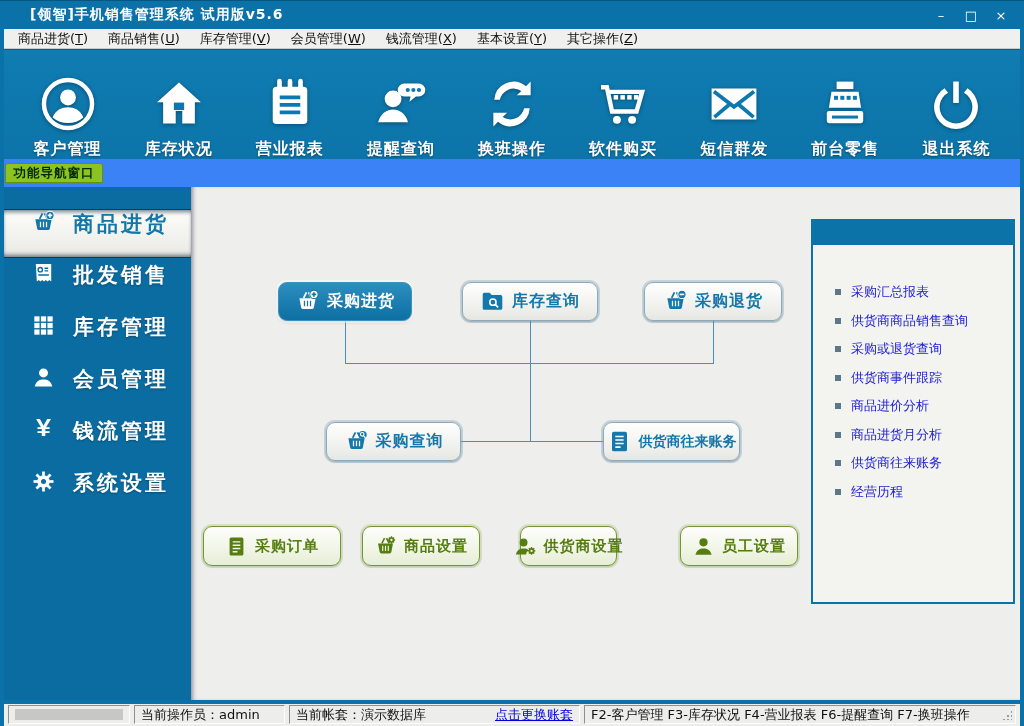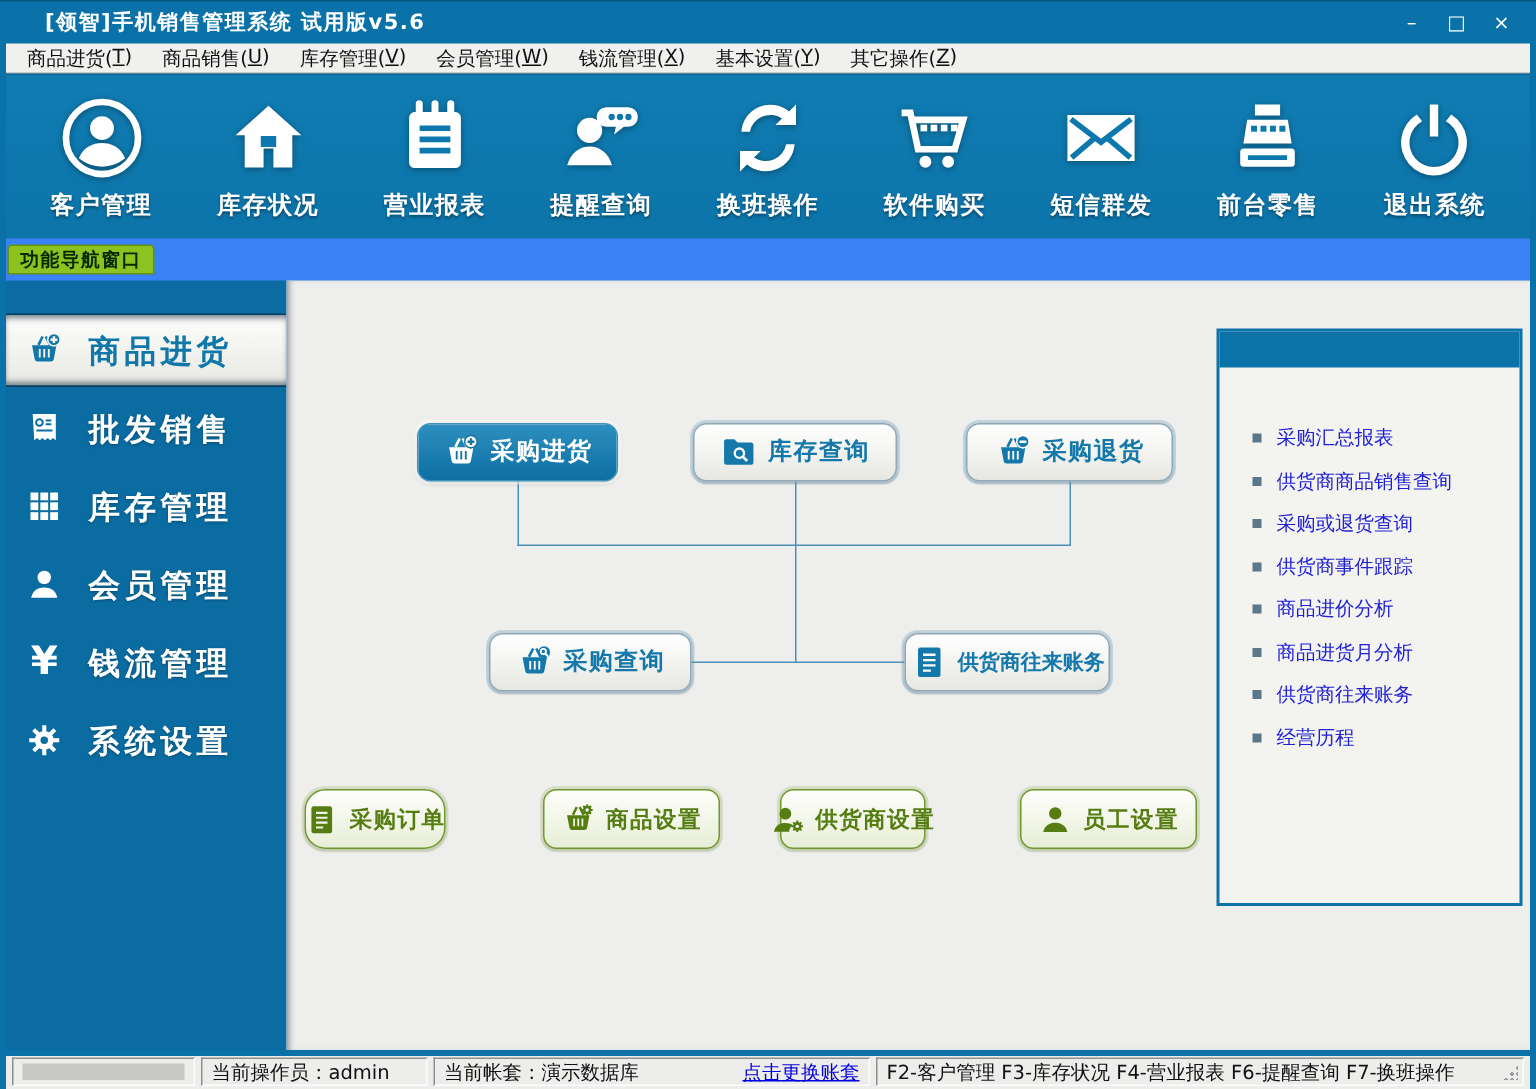--- a/index.html
+++ b/index.html
@@ -12,37 +12,37 @@
   .win-controls { margin-left:auto; display:flex; gap:8px; padding-right:8px; }
   .win-btn { width:22px; height:18px; display:flex; align-items:center; justify-content:center;
              font-size:13px; color:#fff; cursor:pointer; }
 
   
   .menubar { height:20px; background:#f0f0ee; display:flex; align-items:center; padding-left:4px; border-bottom:1px solid #c9c9c6;}
   .menu-item { font-size:13px; color:#111; padding:0 10px; height:100%; display:flex; align-items:center; cursor:default; }
 
   
   .toolbar { height:110px; background:linear-gradient(#107cb2,#0c74a9); display:flex; justify-content:space-around;
-             padding:14px 8px 0; --bg:#0d78ae; border-top:1px solid rgba(0,0,0,.18); }
+             padding:26px 8px 0; --bg:#0d78ae; border-top:1px solid rgba(0,0,0,.18); }
   .tb-item { width:104px; display:flex; flex-direction:column; align-items:center; color:#fff; cursor:pointer; }
   .tb-icon { width:56px; height:56px; color:#fff; filter:drop-shadow(0 1px 2px rgba(0,0,0,.35)); }
   .tb-icon svg { width:100%; height:100%; }
   .tb-label { margin-top:7px; font-size:16px; font-weight:bold; letter-spacing:1px; text-shadow:0 1px 2px rgba(0,0,0,.4); white-space:nowrap;}
 
   
   .tabstrip { height:28px; background:#3b82f6; position:relative; }
   .navtab { position:absolute; left:1px; top:4px; width:98px; height:20px; background:#8cc320;
             border:1px solid #63910c; border-radius:3px 3px 0 0; color:#062a00; font-size:12.5px; font-weight:bold;
             display:flex; align-items:center; justify-content:center; letter-spacing:1px;}
 
   
   .content { display:flex; height:513px; }
   .sidebar { width:187px; flex:none; background:#0a6ca1; padding-top:22px; --bg:#0a6ca1; }
-  .side-item { height:49px; margin-bottom:3px; display:flex; align-items:center; padding-left:13px; gap:17px;
-               color:#fff; cursor:pointer; }
+  .side-item { height:49px; margin-bottom:3px; display:flex; padding-left:27px; gap:17px;
+               color:#fff; cursor:pointer;font-family:Liberation Mono, monospace; }
   .side-icon { width:25px; height:25px; flex:none; }
   .side-icon svg { width:100%; height:100%; }
   .side-label { font-size:21px; font-weight:bold; letter-spacing:3px; white-space:nowrap; text-shadow:0 1px 2px rgba(0,0,0,.3);}
   .side-item.selected { background:linear-gradient(#fdfdfb,#e8e8e3); color:#1176a8; --bg:#f6f6f2;
      border-top:1px solid #073f5e; border-bottom:1px solid #073f5e;
      box-shadow:inset 0 4px 4px -2px rgba(0,25,45,.55), inset 0 -4px 4px -2px rgba(0,25,45,.55); }
   .side-item.selected .side-label { text-shadow:none; }
   .yen-glyph { font-size:26px; font-weight:bold; line-height:25px; display:block; text-align:center; }
 
   .main { flex:1; position:relative; background:#eeeeec; box-shadow:inset 4px 0 5px -3px rgba(0,20,40,.55); overflow:hidden;}
@@ -325,21 +325,21 @@
         <span class="fbtn-label">采购查询</span>
       </div>
       <div class="fbtn white small-label" style="left:412px; top:235px; width:137px;">
         <span class="fic"><svg viewBox="0 0 24 24">
               <rect x="4.8" y="2.6" width="14.4" height="18.8" rx="1.6" fill="currentColor"></rect>
               <path stroke="var(--bg,#fff)" stroke-width="1.5" fill="none" d="M8 7.2h8M8 10.6h8M8 14h8M8 17.4h5"></path>
             </svg></span>
         <span class="fbtn-label">供货商往来账务</span>
       </div>
 
-      <div class="fbtn green" style="left:12px; top:339px; width:94px;border-radius:14px;">
+      <div class="fbtn green" style="left:12px; top:339px; width:138px;">
         <span class="fic"><svg viewBox="0 0 24 24">
               <rect x="4.8" y="2.6" width="14.4" height="18.8" rx="1.6" fill="currentColor"></rect>
               <path stroke="var(--bg,#fff)" stroke-width="1.5" fill="none" d="M8 7.2h8M8 10.6h8M8 14h8M8 17.4h5"></path>
             </svg></span>
         <span class="fbtn-label">采购订单</span>
       </div>
       <div class="fbtn green" style="left:171px; top:339px; width:118px;">
         <span class="fic"><svg viewBox="0 0 24 24">
               <path fill="none" stroke="currentColor" stroke-width="1.7" d="M8.3 8.6 11 3.2M15.7 8.6 13 3.2"></path>
               <path fill="currentColor" d="M4.2 8.8h15.6l-1.7 8.9a1.9 1.9 0 0 1-1.9 1.5H7.8a1.9 1.9 0 0 1-1.9-1.5z"></path>

